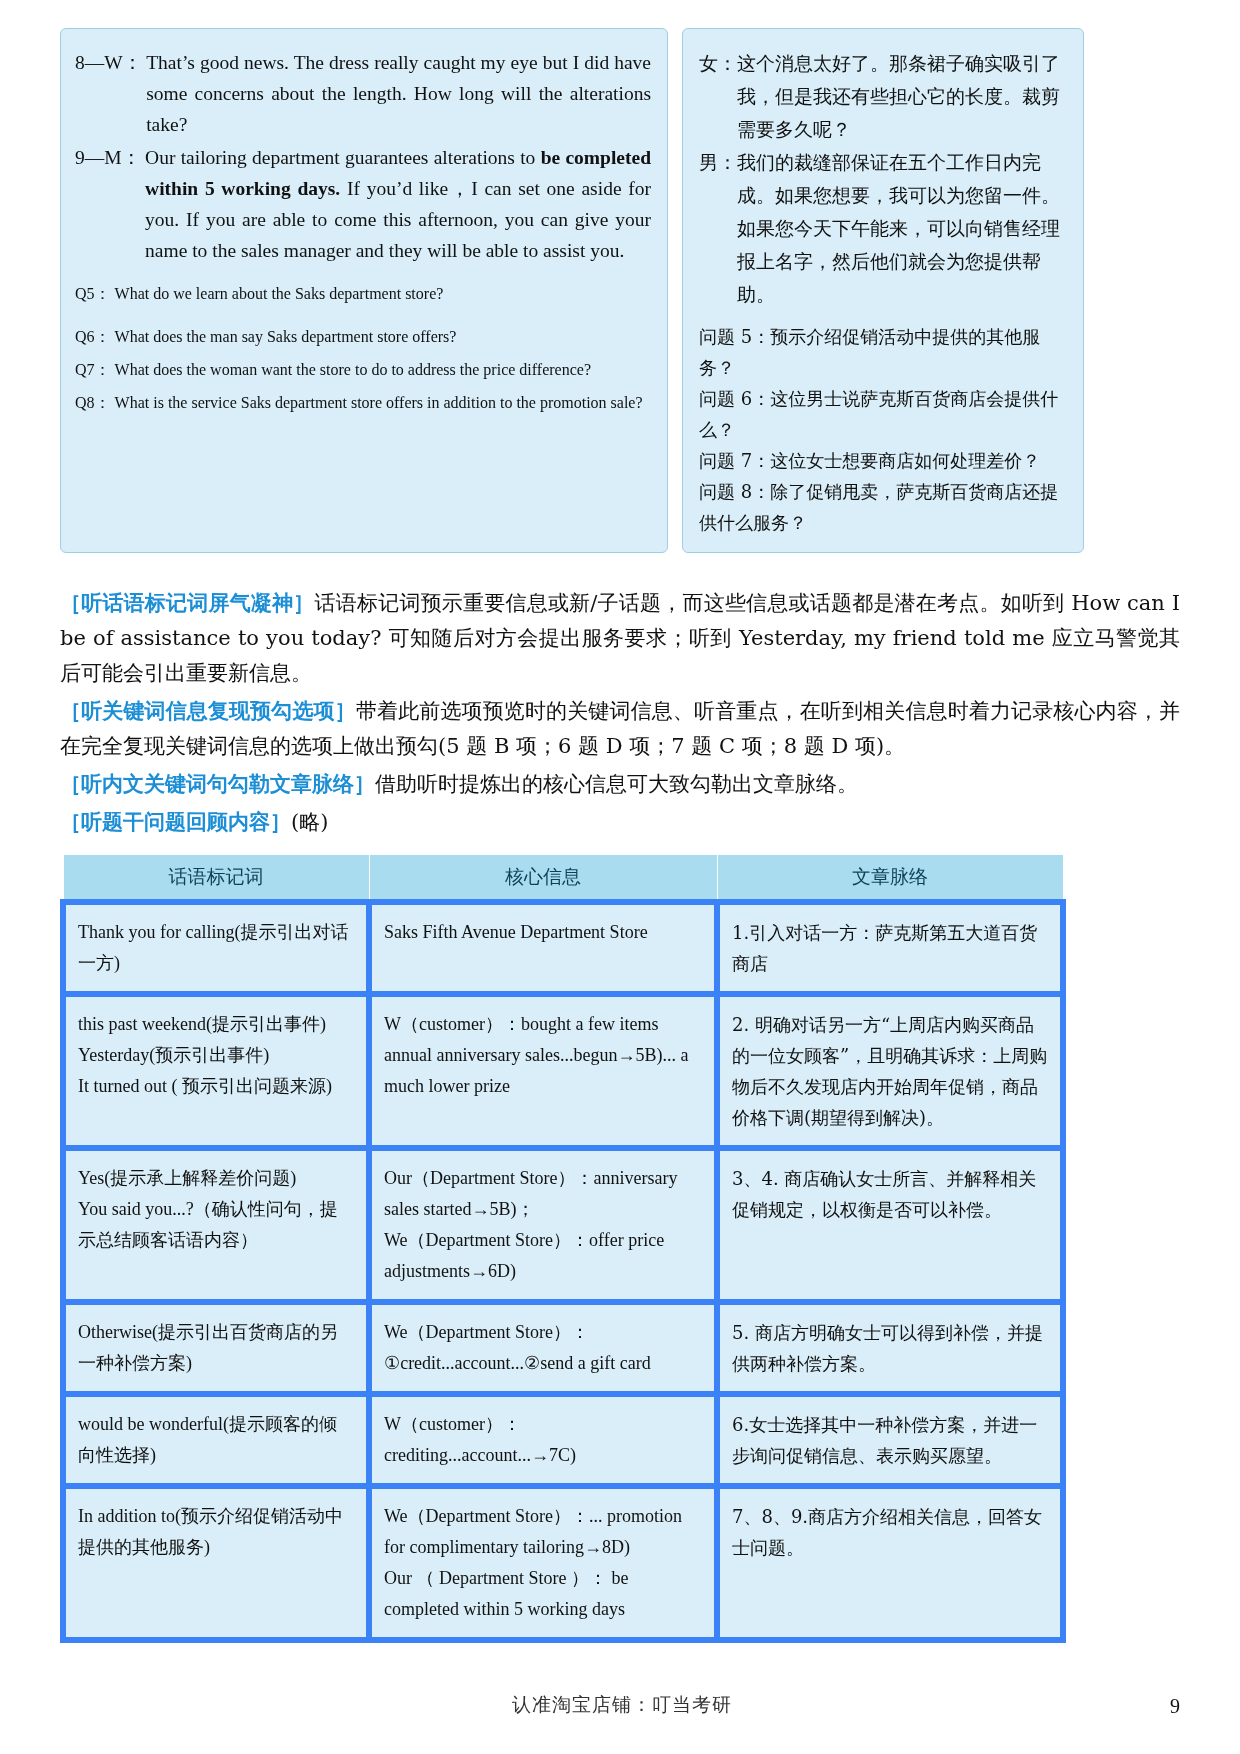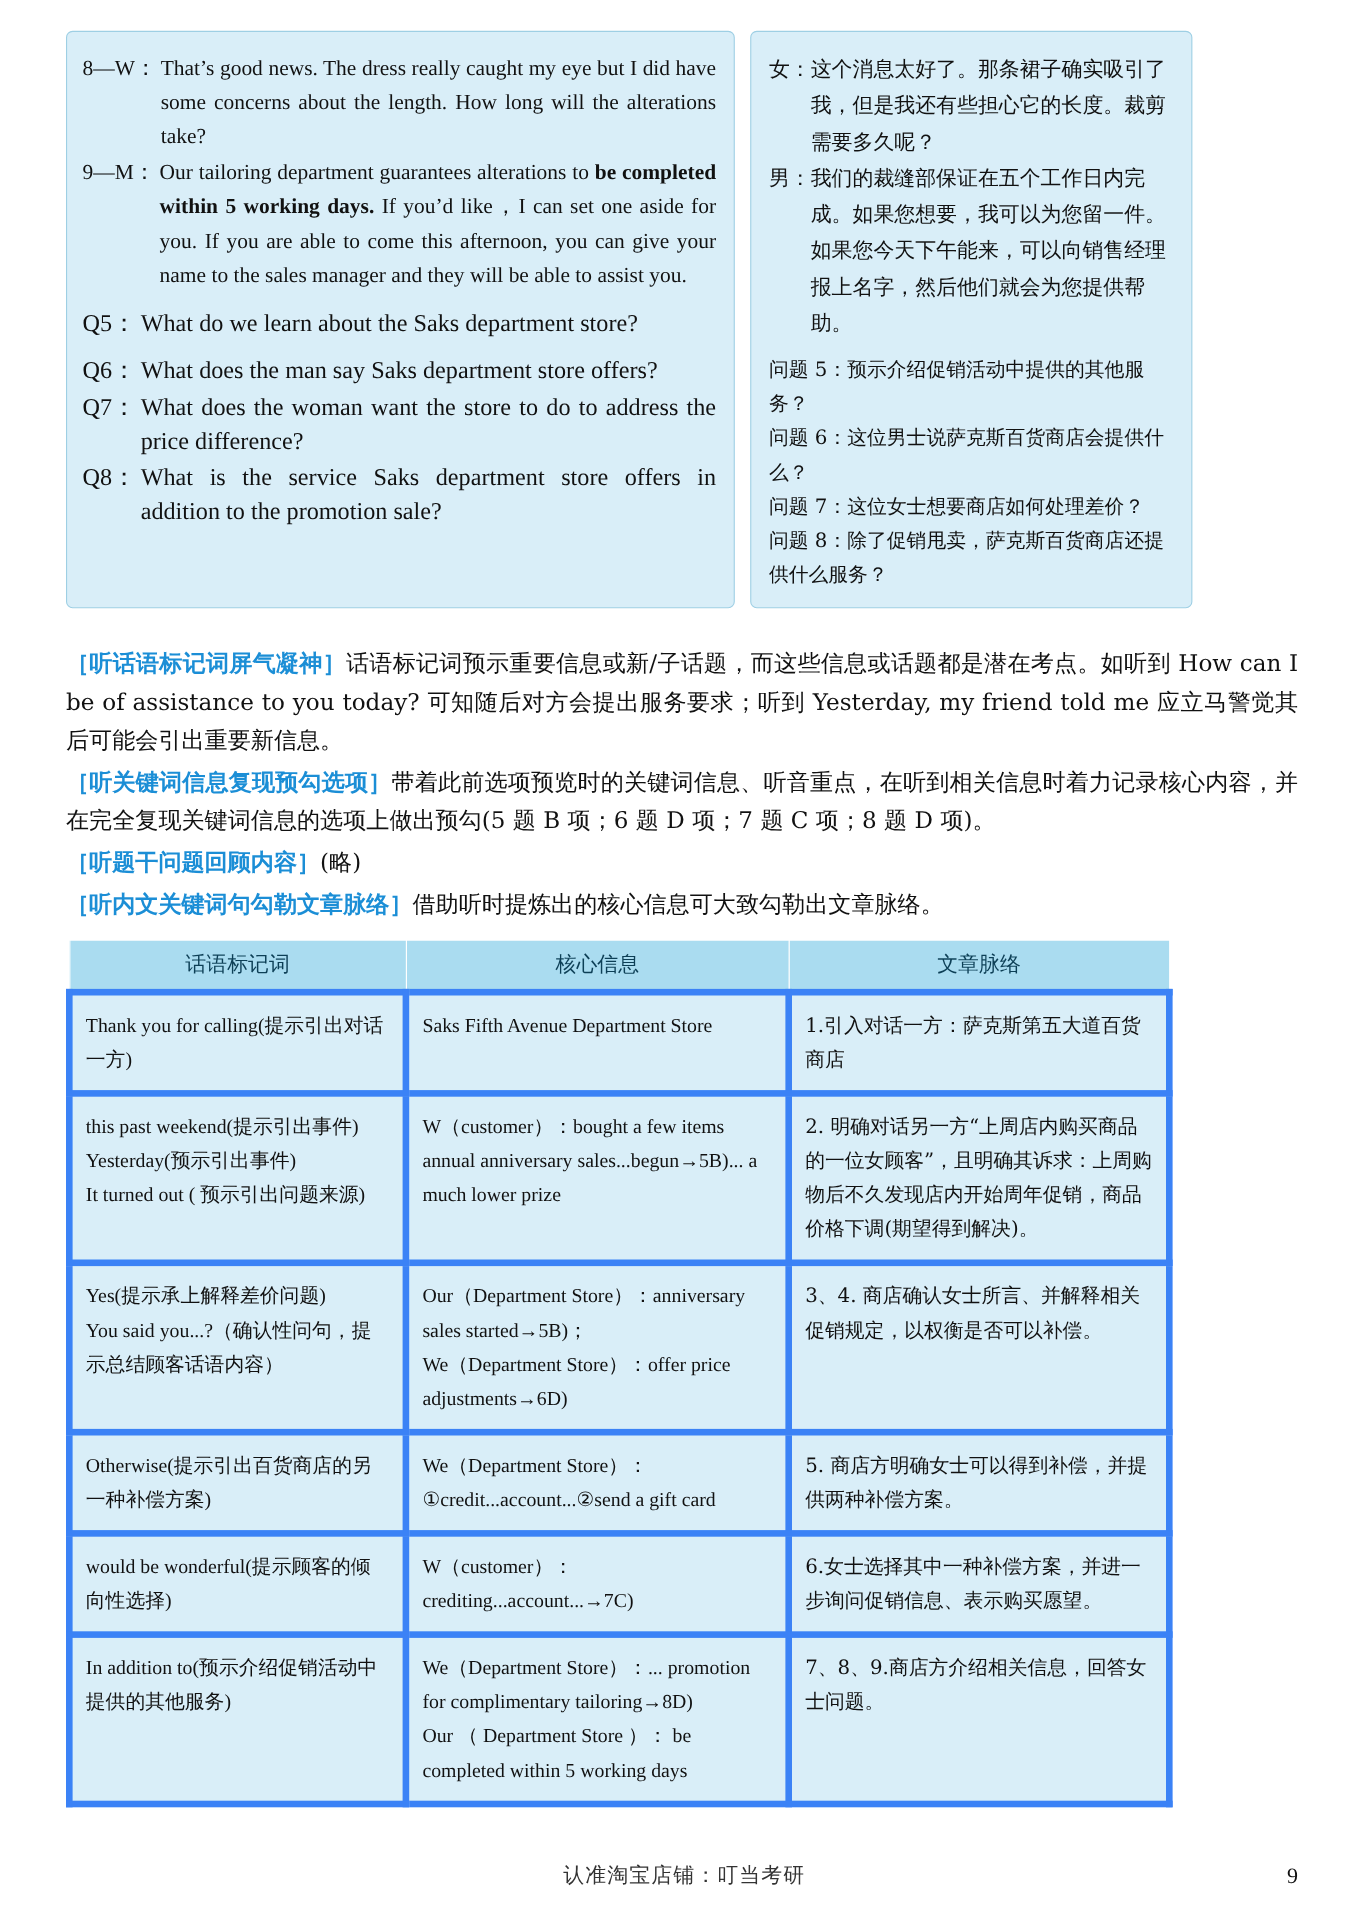--- a/index.html
+++ b/index.html
@@ -60,21 +60,21 @@
     text-align-last: left;
   }
   .en-body.just-all {
     text-align: justify;
   }
   .bold-u {
     font-weight: bold;
   }
   .q-line {
     display: flex;
-    font-size: 22px;
+    font-size: 16px;
     line-height: 31px;
     margin-top: 12px;
   }
   .q-line .en-tag { white-space: nowrap; }
 
   .cn-line {
     display: flex;
     font-size: 19px;
     line-height: 33px;
     font-family: "DejaVu Serif", serif;
@@ -220,24 +220,24 @@
   </div>
 
   <div class="prose">
     <p class="p-indent">
       <span class="tagblue">［听话语标记词屏气凝神］</span><span>话语标记词预示重要信息或新/子话题，而这些信息或话题都是潜在考点。如听到 How can I be of assistance to you today? 可知随后对方会提出服务要求；听到 Yesterday, my friend told me 应立马警觉其后可能会引出重要新信息。</span>
     </p>
     <p class="p-indent">
       <span class="tagblue">［听关键词信息复现预勾选项］</span><span>带着此前选项预览时的关键词信息、听音重点，在听到相关信息时着力记录核心内容，并在完全复现关键词信息的选项上做出预勾(5 题 B 项；6 题 D 项；7 题 C 项；8 题 D 项)。</span>
     </p>
     <p class="p-indent">
+      <span class="tagblue">［听内文关键词句勾勒文章脉络］</span><span>借助听时提炼出的核心信息可大致勾勒出文章脉络。</span>
+    </p>
+    <p class="p-indent">
       <span class="tagblue">［听题干问题回顾内容］</span><span>(略)</span>
-    </p>
-    <p class="p-indent">
-      <span class="tagblue">［听内文关键词句勾勒文章脉络］</span><span>借助听时提炼出的核心信息可大致勾勒出文章脉络。</span>
     </p>
   </div>
 
   <table class="notes">
     <colgroup>
       <col class="col1">
         <col class="col2">
         <col class="col3">
     </colgroup>
     <thead>

